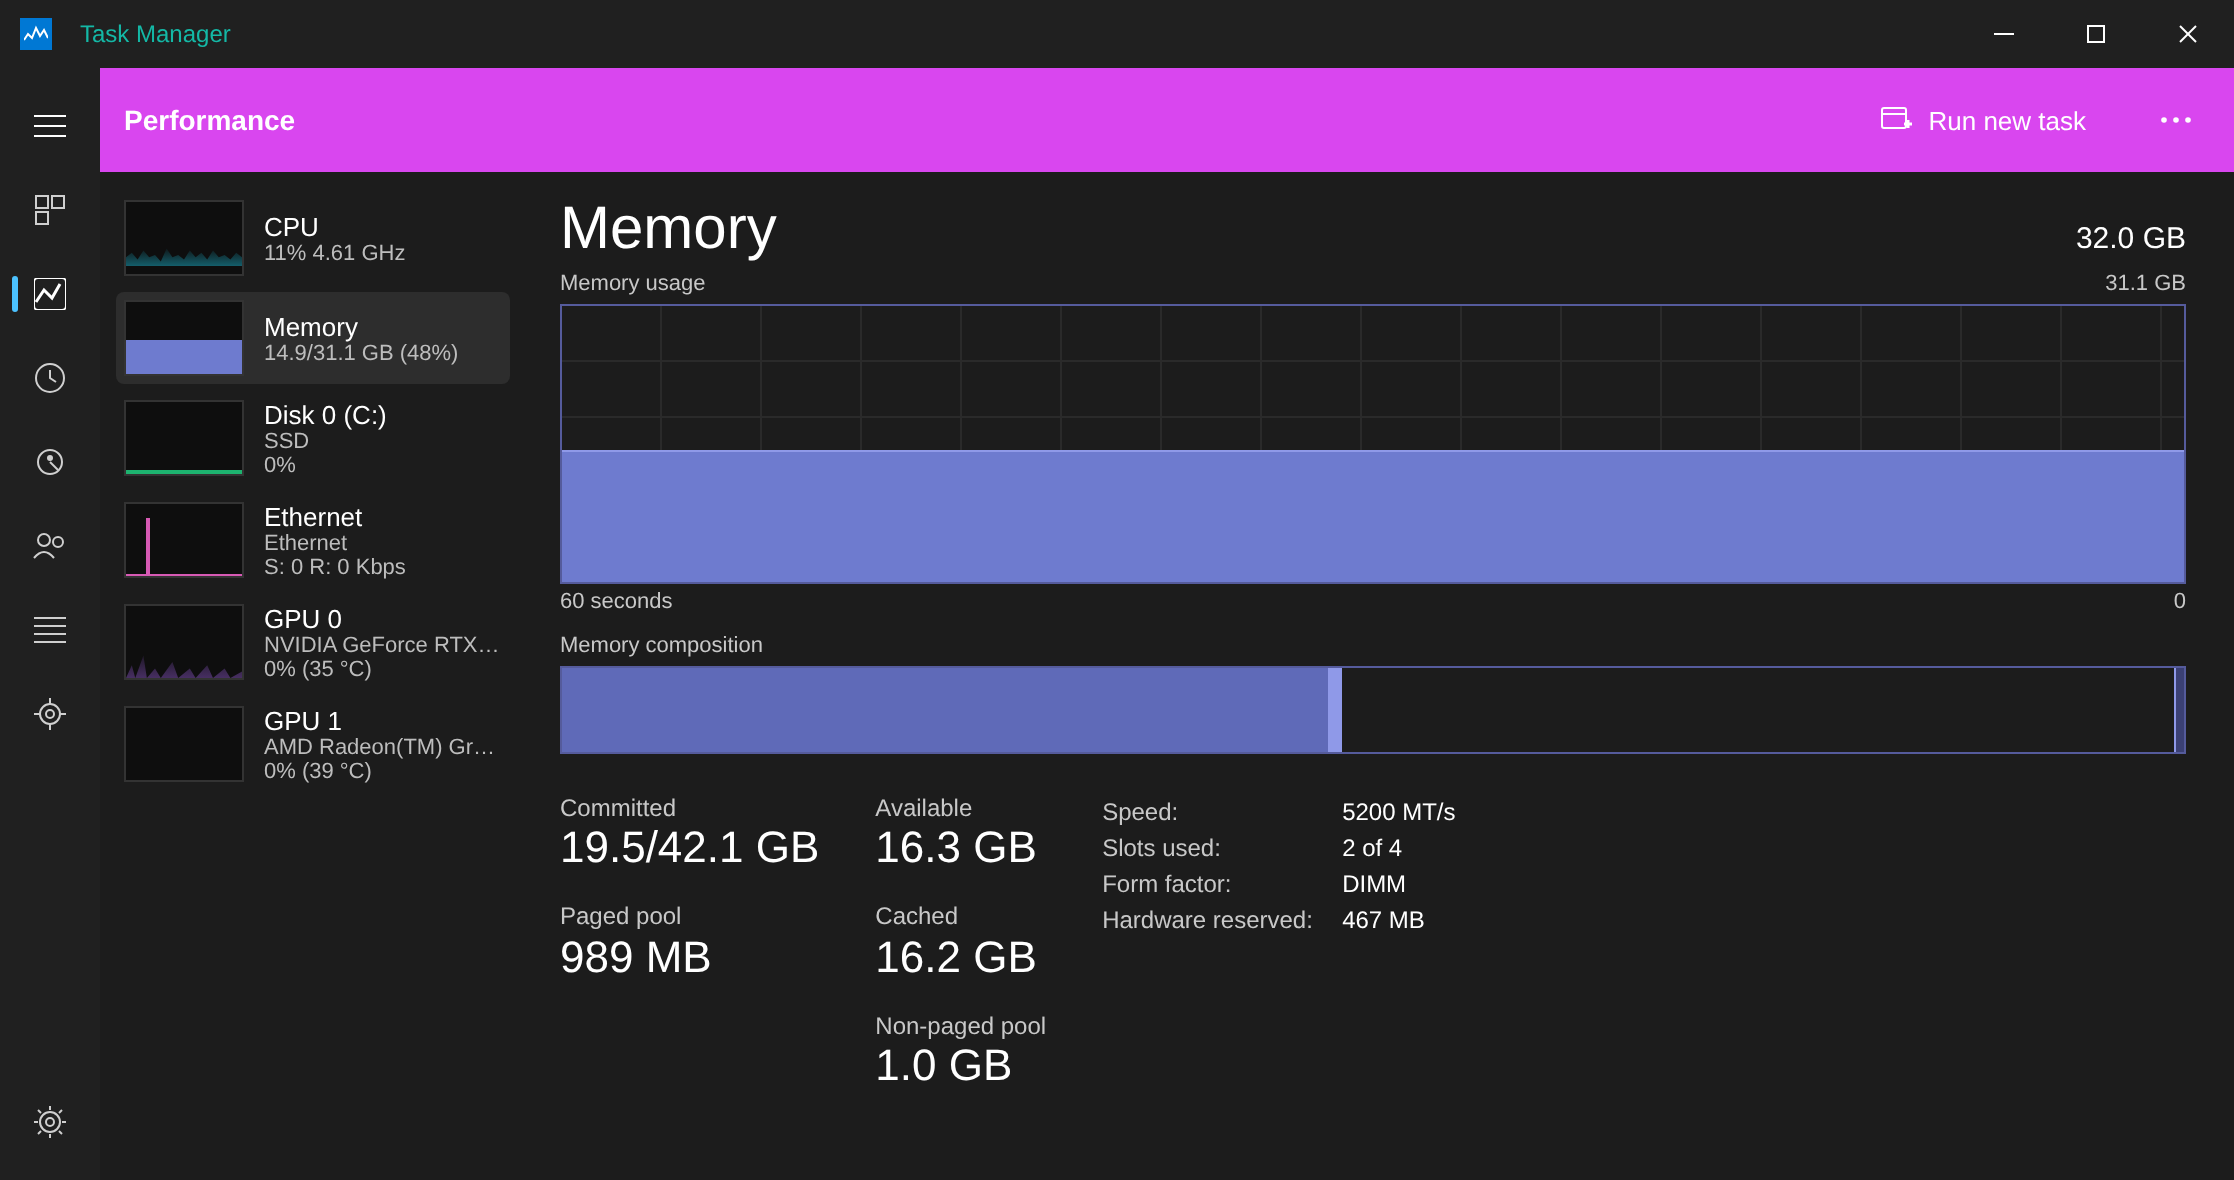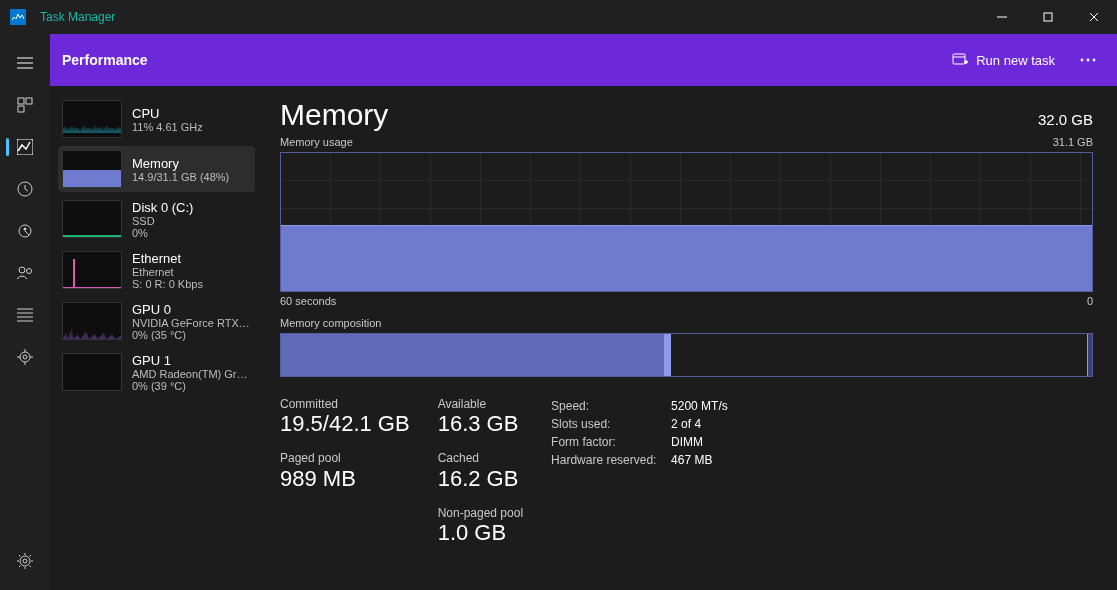--- a/index.html
+++ b/index.html
@@ -60,24 +60,24 @@
 
 .content {
   flex:1; display:flex; flex-direction:column;
   background: #1c1c1c;
 }
 
 .page-header {
   height: 52px;
   display:flex; align-items:center;
   padding: 0 12px;
-  background: #6d28d9;
+  background: #d946ef;
 }
 .page-title { font-size: 14px; font-weight:600; }
-.header-actions { margin-left:auto; display:flex; align-items:center; gap:6px; }
+.header-actions { margin-left:auto; display:flex; align-items:center; gap:18px; }
 .run-btn {
   display:flex; align-items:center; gap:8px;
   padding: 5px 10px;
   border-radius:4px;
   font-size:13px;
 }
 .more-btn {
   width:34px; height:32px;
   display:flex; align-items:center; justify-content:center;
 }

